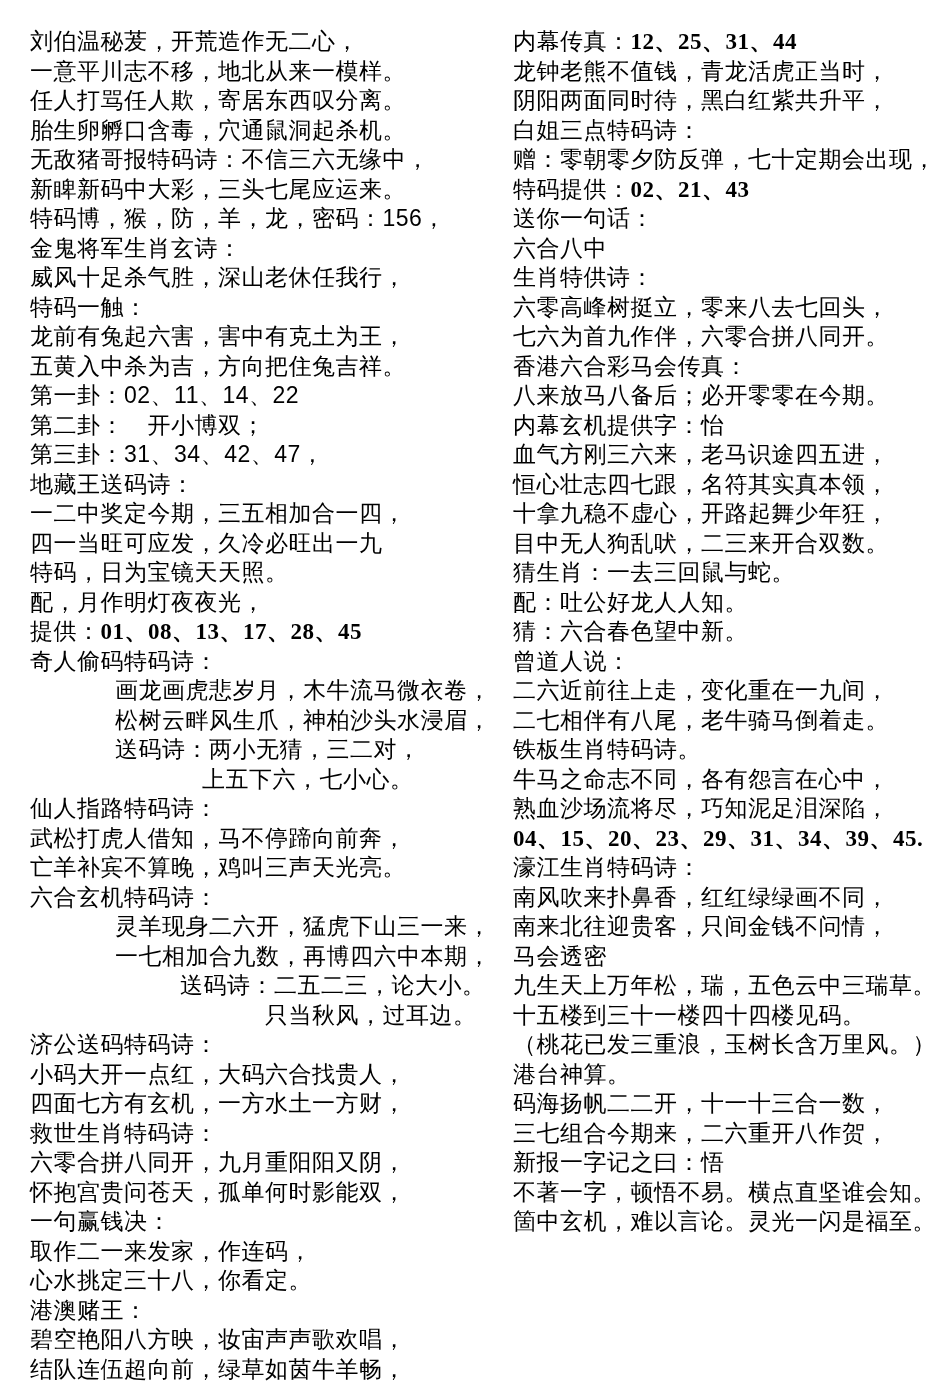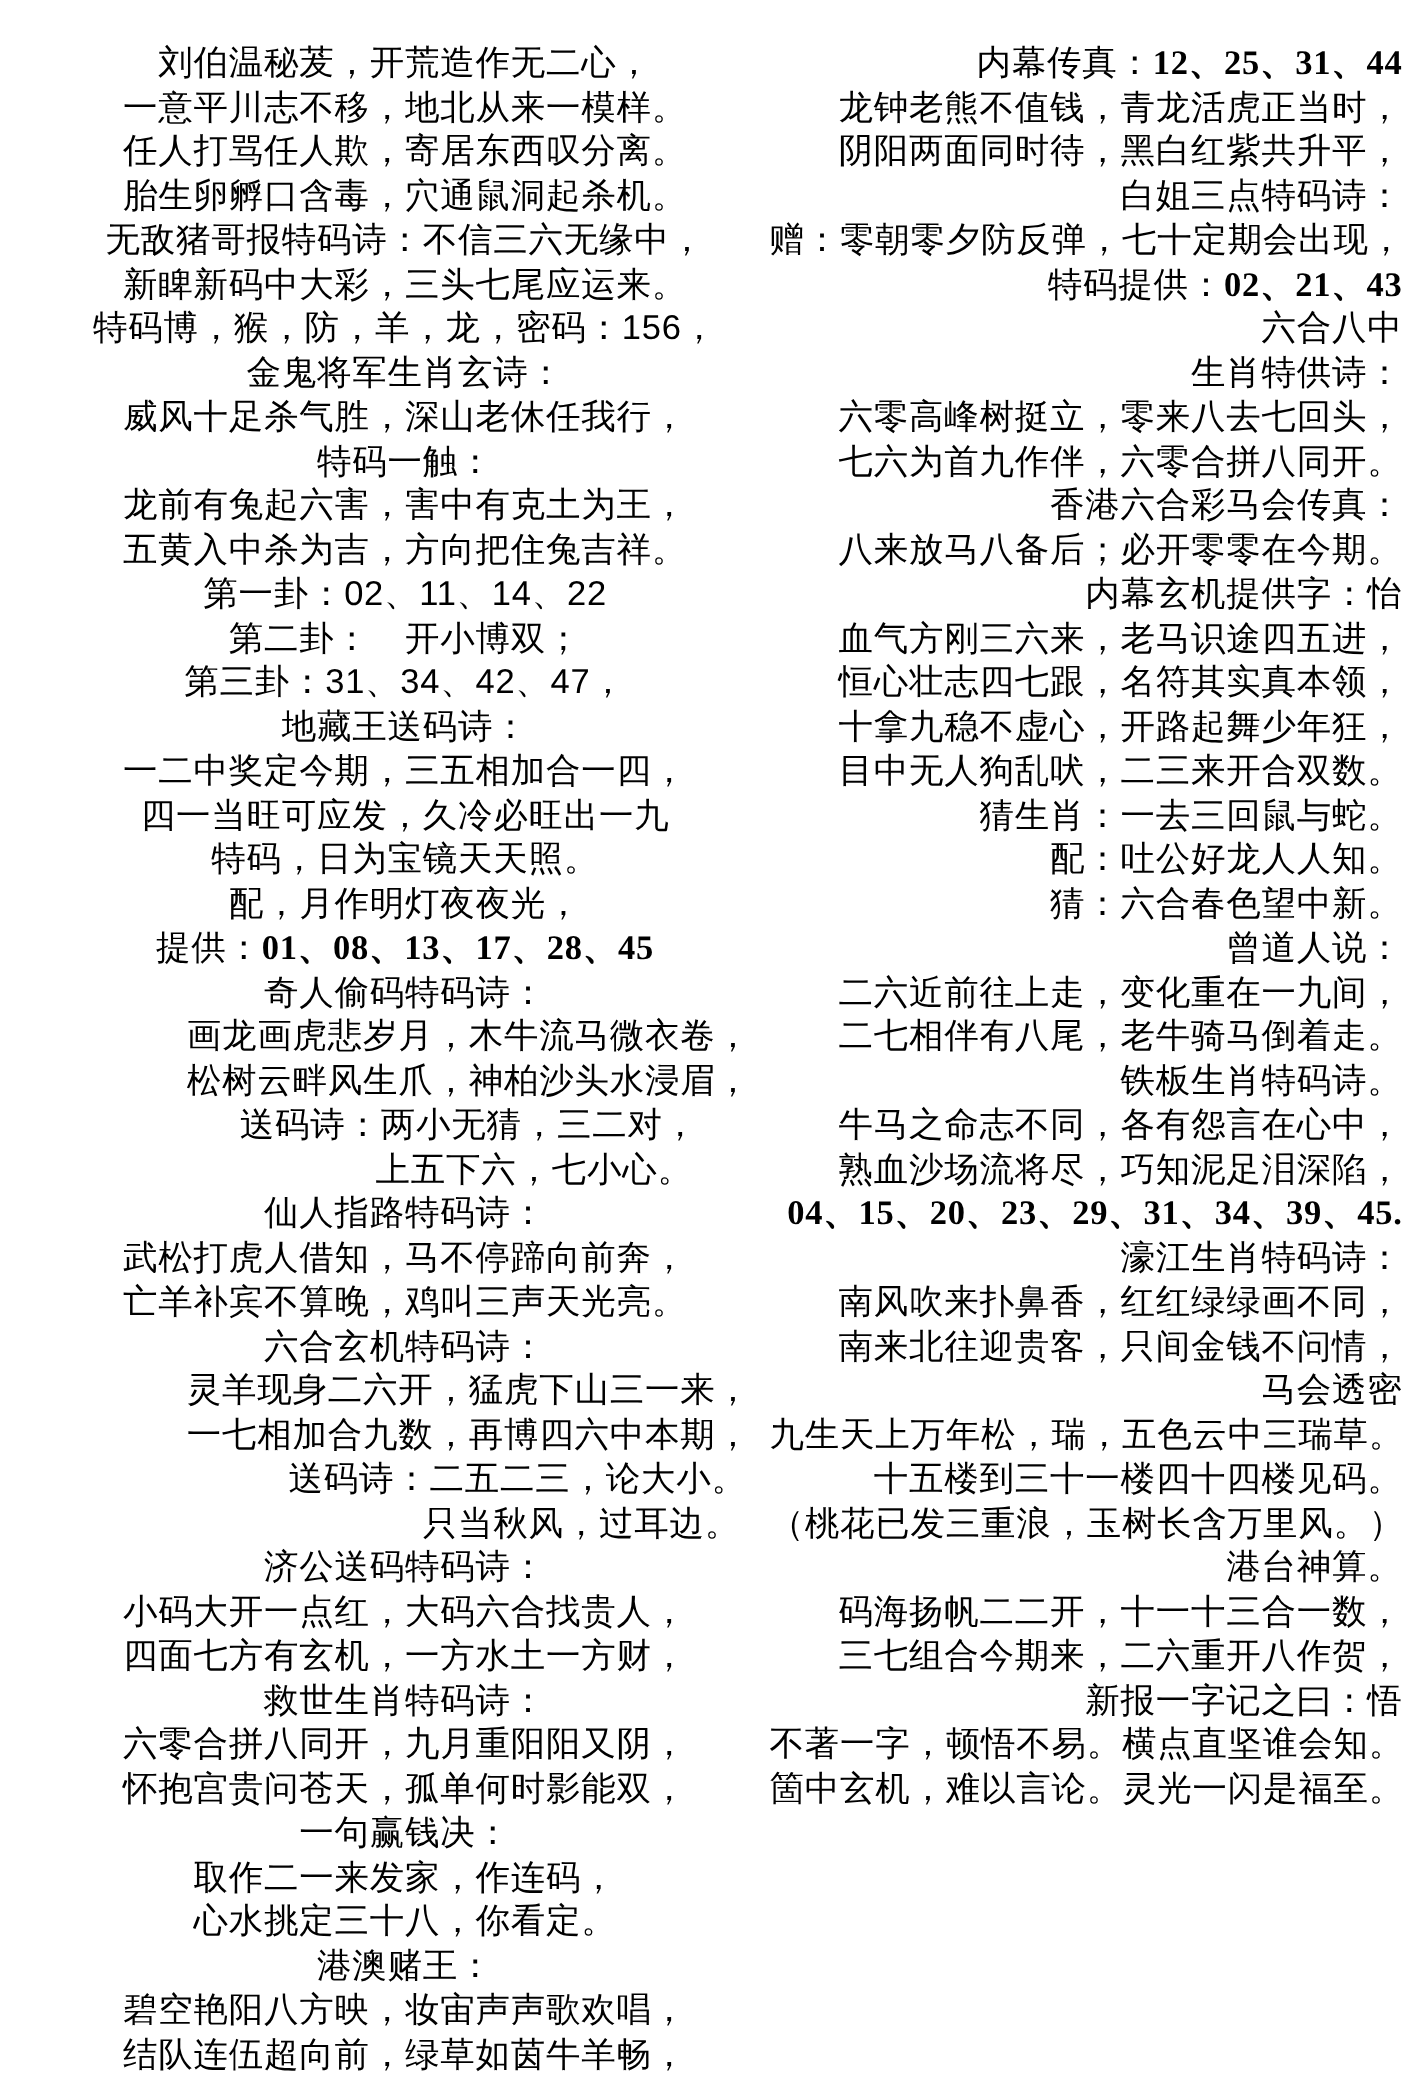--- a/index.html
+++ b/index.html
@@ -4,22 +4,22 @@
 <style>
   html,body{margin:0;padding:0;}
   body{
     width:935px;height:1388px;
     background:#ffffff;color:#000000;
     font-family:"Liberation Sans","DejaVu Sans",sans-serif;
     position:relative;overflow:hidden;
   }
   .page{position:absolute;inset:0;background:#ffffff;}
   .column{position:absolute;top:27px;}
-  .column.left{left:30px;width:480px;text-align:center;}
-  .column.right{left:513px;width:422px;text-align:right;}
+  .column.left{left:30px;width:480px;}
+  .column.right{left:513px;width:422px;}
   .line{
     height:29.5px;line-height:29.5px;
     font-size:23px;white-space:nowrap;
     letter-spacing:0.5px;
   }
   .bold-num{
     font-family:"Liberation Serif","DejaVu Serif",serif;
     font-weight:700;
   }
 </style>
@@ -75,20 +75,21 @@
       <div class="line"><span>碧空艳阳八方映，妆宙声声歌欢唱，</span></div>
       <div class="line"><span>结队连伍超向前，绿草如茵牛羊畅，</span></div>
     </div>
   <div class="column right">
       <div class="line"><span>内幕传真：</span><span class="bold-num">12、25、31、44</span></div>
       <div class="line"><span>龙钟老熊不值钱，青龙活虎正当时，</span></div>
       <div class="line"><span>阴阳两面同时待，黑白红紫共升平，</span></div>
       <div class="line"><span>白姐三点特码诗：</span></div>
       <div class="line"><span>赠：零朝零夕防反弹，七十定期会出现，</span></div>
       <div class="line"><span>特码提供：</span><span class="bold-num">02、21、43</span></div>
+      <div class="line"><span>送你一句话：</span></div>
       <div class="line"><span>六合八中</span></div>
       <div class="line"><span>生肖特供诗：</span></div>
       <div class="line"><span>六零高峰树挺立，零来八去七回头，</span></div>
       <div class="line"><span>七六为首九作伴，六零合拼八同开。</span></div>
       <div class="line"><span>香港六合彩马会传真：</span></div>
       <div class="line"><span>八来放马八备后；必开零零在今期。</span></div>
       <div class="line"><span>内幕玄机提供字：怡</span></div>
       <div class="line"><span>血气方刚三六来，老马识途四五进，</span></div>
       <div class="line"><span>恒心壮志四七跟，名符其实真本领，</span></div>
       <div class="line"><span>十拿九稳不虚心，开路起舞少年狂，</span></div>

